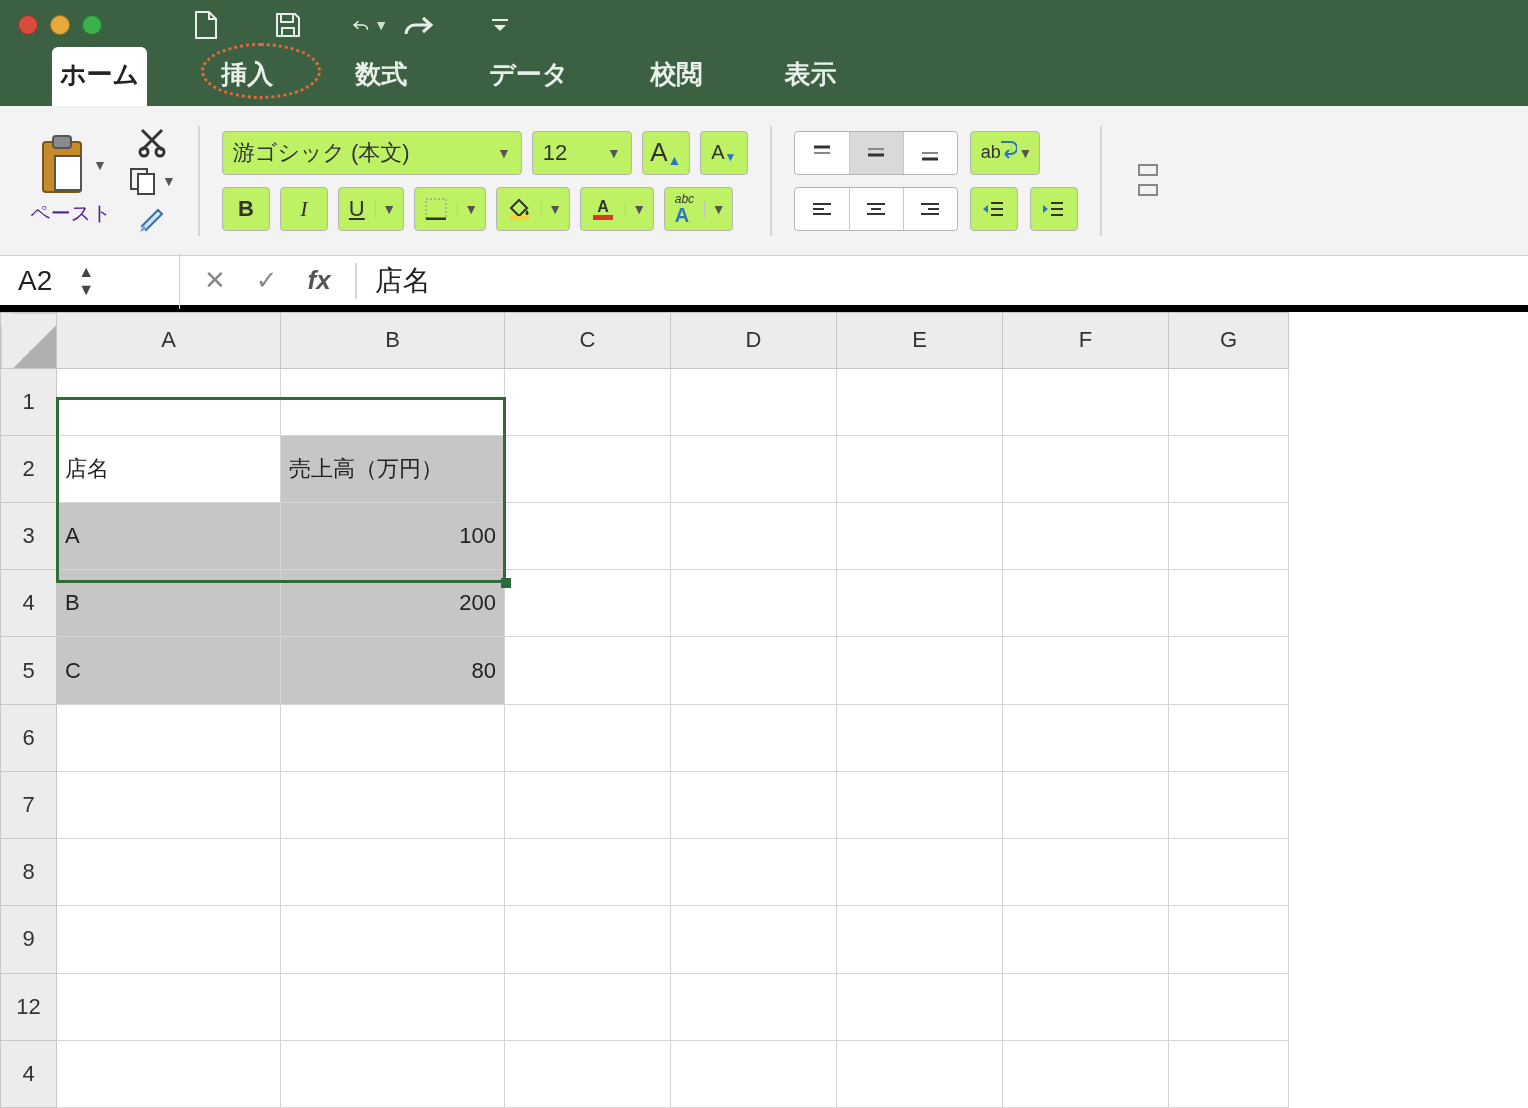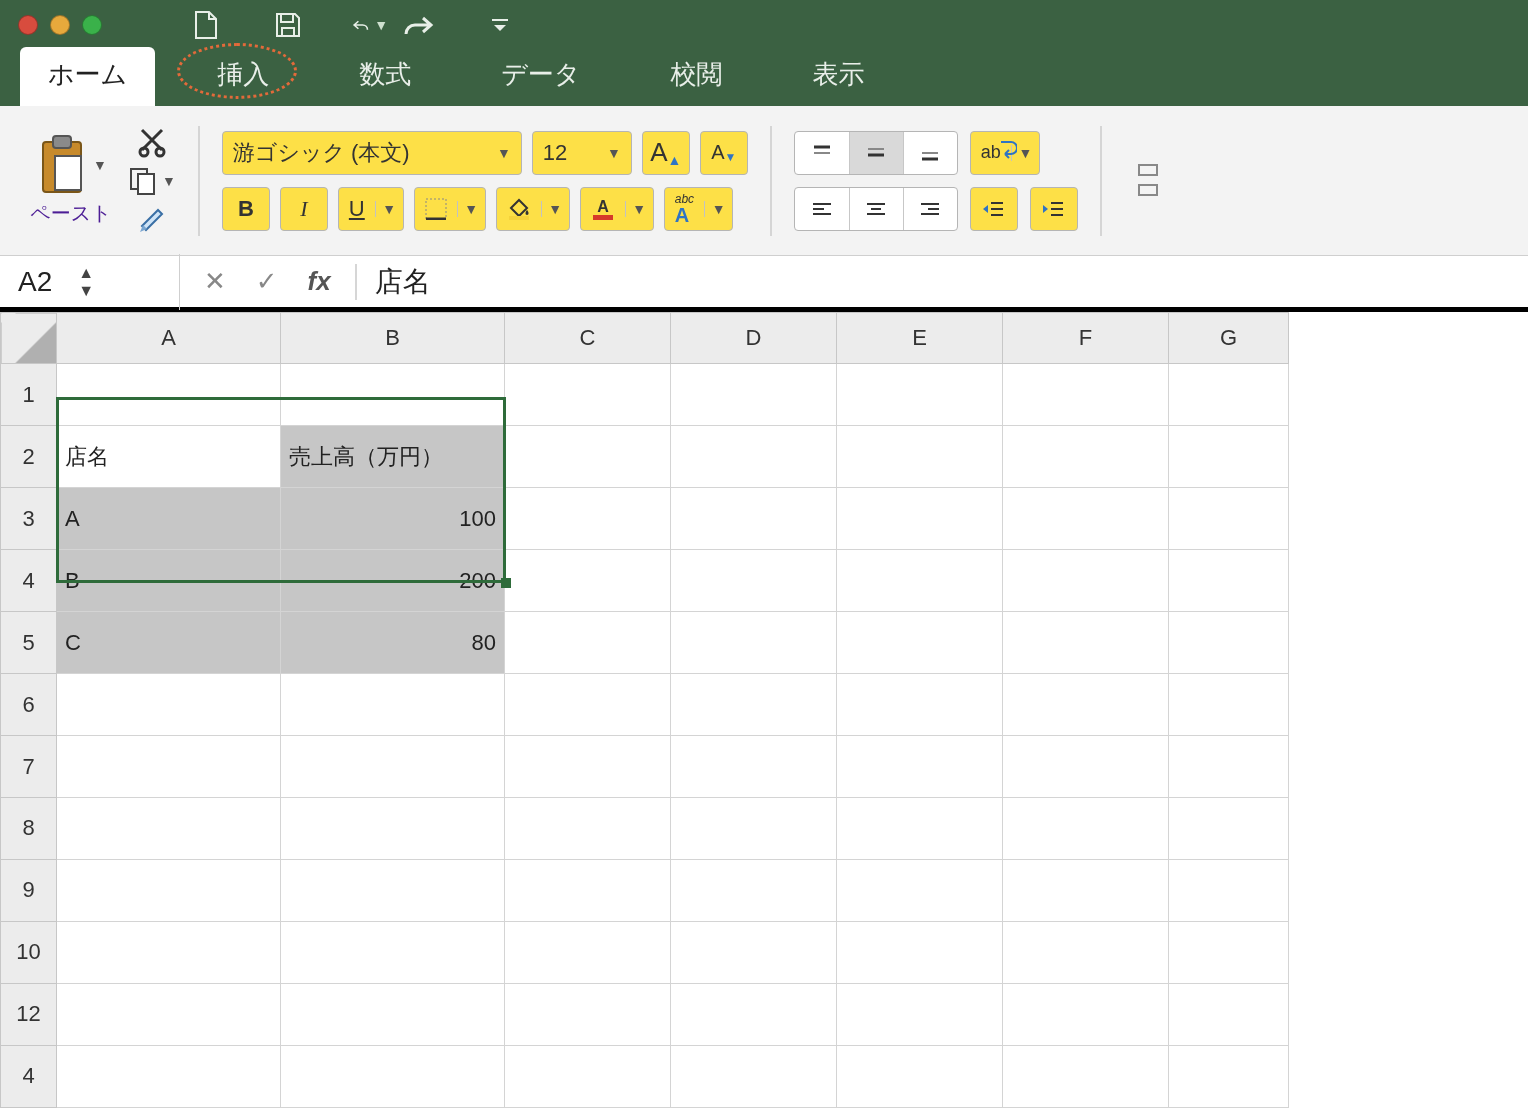--- a/index.html
+++ b/index.html
@@ -13,52 +13,52 @@
   .traffic { display: flex; gap: 12px; margin-right: 40px;}
   .tl { width: 20px; height: 20px; border-radius: 50%; border: 1px solid rgba(0,0,0,.3); }
   .tl.red { background: #d84c3e; }
   .tl.yel { background: #e7a93c; }
   .tl.grn { background: #3ab14a; }
   .qa-btn { width: 36px; height: 36px; display:flex; align-items:center; justify-content:center; color:#e9f1ea; }
   .qa-sep { width: 22px; }
 
   
   .tabstrip { height: 56px; background:#3b6142; display:flex; align-items:flex-end; padding-left:20px; gap: 34px;}
-  .tab { color:#e9efe9; font-size:26px; font-weight:400; padding:10px 28px 14px; cursor:default;}
+  .tab { color:#e9efe9; font-size:26px; font-weight:700; padding:10px 8px 14px; cursor:default;margin-left:32px;}
   .tab.active { background:#fff; color:#222; border-radius:6px 6px 0 0;}
   .annot { position: relative; }
   .annot-circle { position:absolute; border:3px dotted #e36a3a; border-radius:50%/50%; width:120px; height:56px; top:-4px; left:-12px; pointer-events:none;}
 
   
   .ribbon { height: 150px; background:#f3f3f3; border-bottom:1px solid #cfcfcf; display:flex; align-items:center; padding: 8px 10px; gap: 8px; }
   .group { height: 130px; display:flex; align-items:center; gap:6px; padding:0 10px;}
   .vsep { width:2px; height:110px; background:#d5d5d5; margin:0 4px;}
   .paste-box { display:flex; flex-direction:column; align-items:center; width: 102px; }
   .paste-icon-wrap { display:flex; align-items:center; gap:4px;}
   .paste-label { font-size:20px; color:#4c1d95; margin-top:4px;}
   .mini-col { display:flex; flex-direction:column; gap:8px; align-items:center; }
   .dd-caret { color:#555; font-size:14px;}
 
-  .ctl { height:44px; background:#fde047; border:1px solid #b5b5b5; border-radius:4px; display:flex; align-items:center; justify-content:center; font-size:22px; color:#333;}
+  .ctl { height:44px; background:#bef264; border:1px solid #b5b5b5; border-radius:4px; display:flex; align-items:center; justify-content:center; font-size:22px; color:#333;}
   .ctl.sq { width:48px; }
   .ctl.drop { padding:0 10px; gap:12px;}
   .ctl.split { display:flex;}
   .ctl.split .main{padding:0 10px; display:flex; align-items:flex-start;}
   .ctl.split .arr{width:28px; border-left:1px solid #c2c2c2; display:flex;align-items:center;justify-content:center;}
 
   .fontrow1, .fontrow2 { display:flex; gap:10px;}
   .fontcol { display:flex; flex-direction:column; gap:12px; }
 
   .seg3 { background:#fff; border:1px solid #b5b5b5; border-radius:4px; display:flex; height:44px;}
   .seg3 .seg { width:54px; display:flex; align-items:center; justify-content:center; border-left:1px solid #c7c7c7;}
   .seg3 .seg:first-child{border-left:none;}
   .seg.active{ background:#d9d9d9; }
 
   
-  .fbar { height:56px; background:#fff; border-bottom:5px solid #000000; display:flex; align-items:center;justify-content:center;}
+  .fbar { height:56px; background:#fff; border-bottom:7px solid #000000; display:flex; align-items:center;justify-content:center;}
   .namebox { width:180px; height:56px; border-right:1px solid #cfcfcf; display:flex; align-items:center; padding-left:18px; font-size:28px; color:#222; gap:26px;}
   .stepper { display:flex; flex-direction:column; font-size:16px; color:#444;}
   .fx-controls { display:flex; align-items:center; gap:30px; padding:0 24px; color:#888; font-size:26px;}
   .fx-label { font-style:italic; font-weight:bold; color:#555; font-size:26px;}
   .formula-input { font-size:28px; padding-left:18px; color:#222; border:none; outline:none; flex:1; height:100%;}
   .fx-divider { width:2px; height:36px; background:#d6d6d6;}
 
   
   .grid-wrap { display:flex; height: calc(1108px - 50px - 56px - 150px - 56px);}
   .sheet { border-collapse:collapse; table-layout:fixed; }
@@ -466,30 +466,20 @@
           <td class="rowhdr">9</td>
           <td class="cell"></td>
           <td class="cell"></td>
           <td class="cell"></td>
           <td class="cell"></td>
           <td class="cell"></td>
           <td class="cell"></td>
           <td class="cell"></td>
         </tr>
     <tr>
-          <td class="rowhdr">10</td>
-          <td class="cell"></td>
-          <td class="cell"></td>
-          <td class="cell"></td>
-          <td class="cell"></td>
-          <td class="cell"></td>
-          <td class="cell"></td>
-          <td class="cell"></td>
-        </tr>
-    <tr>
           <td class="rowhdr">12</td>
           <td class="cell"></td>
           <td class="cell"></td>
           <td class="cell"></td>
           <td class="cell"></td>
           <td class="cell"></td>
           <td class="cell"></td>
           <td class="cell"></td>
         </tr>
     <tr>

